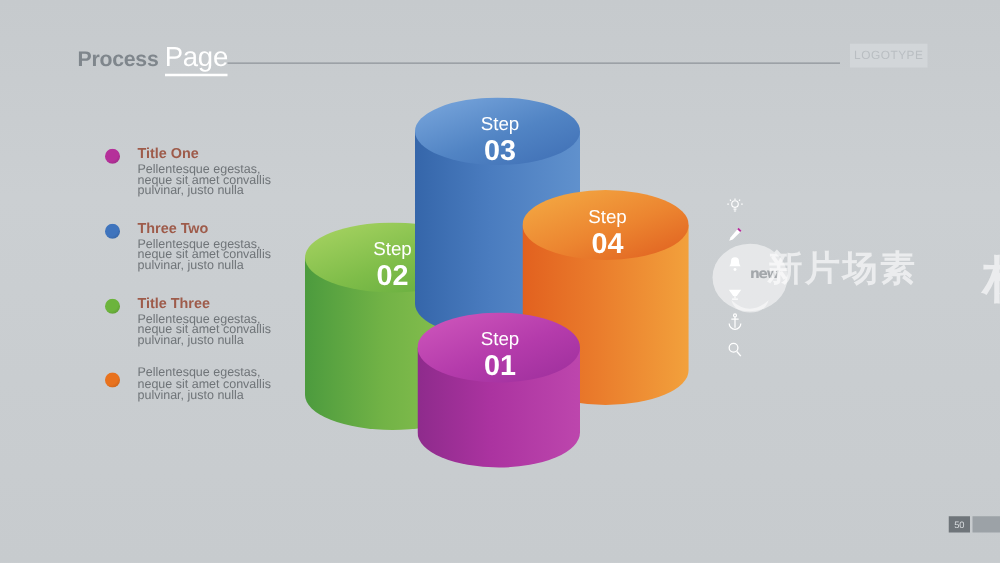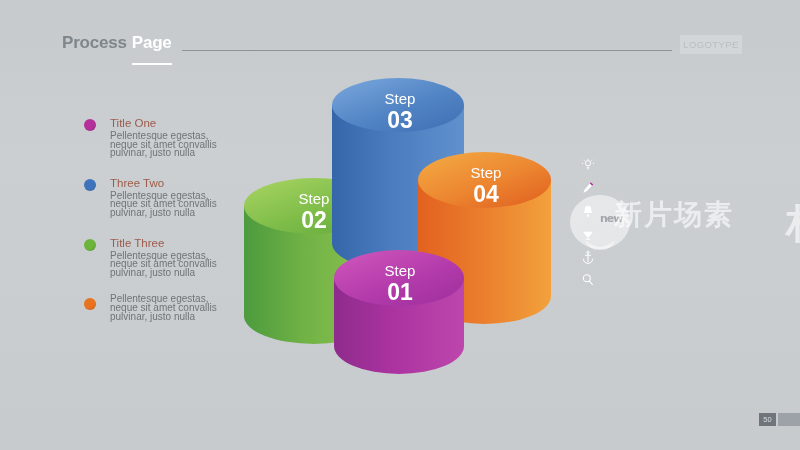--- a/index.html
+++ b/index.html
@@ -14,43 +14,43 @@
     position:absolute; left:0; top:0; width:800px; height:450px;
     background:linear-gradient(180deg,#c6cacd 0%, #cbcfd2 35%, #c7cbce 100%);
   }
   
   #header { position:absolute; left:0; top:33px; width:800px; height:26px; }
   .title-wrap { position:absolute; left:62px; top:0; white-space:nowrap; }
   .t-process {
     font-size:17px; font-weight:bold; color:#7f868c; letter-spacing:-0.2px;
   }
   .t-page {
-    font-size:17px; font-weight:bold; color:#ffffff; letter-spacing:-0.2px;
-    border-bottom:2.5px solid #ffffff; padding-bottom:11px;
+    font-size:22px; font-weight:normal; color:#ffffff; letter-spacing:-0.2px;
+    border-bottom:2.5px solid #ffffff; padding-bottom:1px;
   }
   #header-rule {
     position:absolute; left:182px; top:17px; width:490px; height:1px;
     background:#8d9399;
   }
   #logotype-box {
     position:absolute; left:680px; top:35px; width:62px; height:19px;
     background:#d2d6d9; display:flex; align-items:center; justify-content:center;
   }
   #logotype-box span {
     font-size:9.5px; color:#b9bec2; letter-spacing:0.4px; font-weight:normal;
   }
   
   #legend { position:absolute; left:84px; top:116px; width:140px; }
   .legend-item { position:relative; margin-bottom:18px; padding-left:26px; }
   .legend-dot {
     position:absolute; left:0; top:3px; width:12px; height:12px;
     border-radius:50%;
   }
   .legend-title {
-    font-size:11.5px; color:#9e5b4a; font-weight:normal; line-height:14px;
+    font-size:11.5px; color:#9e5b4a; font-weight:bold; line-height:14px;
     display:block; margin-bottom:2px;
   }
   .legend-desc {
     font-size:10px; color:#6f7478; line-height:8.6px; display:block;
     max-width:112px;
   }
   
   #cylinders { position:absolute; left:240px; top:70px; width:320px; height:312px; }
   .cyl { position:absolute; }
   

